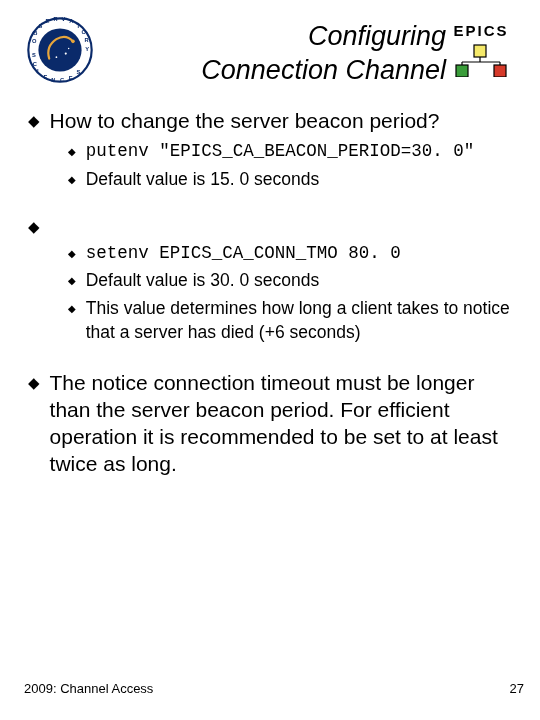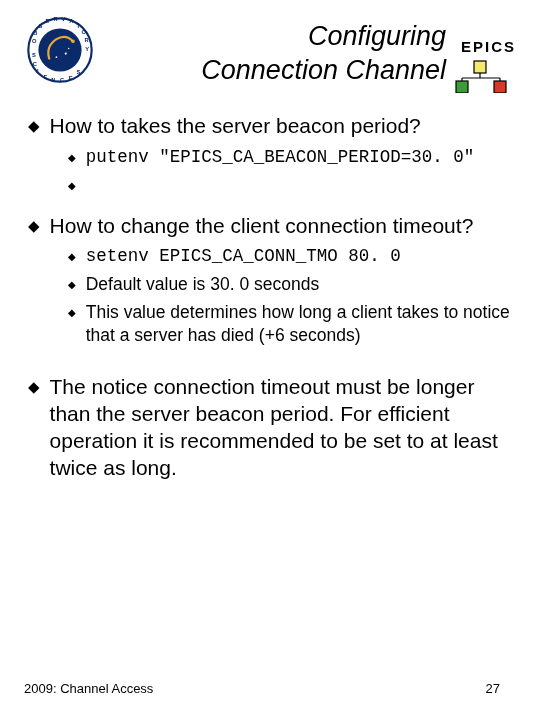--- a/index.html
+++ b/index.html
@@ -31,22 +31,22 @@
   }
   .title-line {
     font-size: 27px;
     font-style: italic;
     font-weight: 400;
     line-height: 1.25;
   }
   .epics-block {
     flex-shrink: 0;
     width: 70px;
-    text-align: right;
-    margin-top: 20px;
+    text-align: center;
+    margin-top: 4px;
   }
   .epics-label {
     font-size: 15px;
     font-weight: 700;
     letter-spacing: 2px;
     margin-bottom: 4px;
   }
   .epics-icon {
     display: block;
     margin: 0 auto;
@@ -86,21 +86,21 @@
     font-size: 17.5px;
     line-height: 1.35;
   }
   .mono {
     font-family: "Courier New", Courier, monospace;
     font-size: 17px;
   }
   .footer {
     position: absolute;
     left: 24px;
-    right: 40px;
+    right: 16px;
     bottom: 24px;
     display: flex;
     justify-content: space-between;
     font-size: 13px;
   }
   .section-gap { height: 4px; }
 </style>
 </head>
 <body>
 
@@ -152,35 +152,35 @@
       <rect x="2" y="22" width="12" height="12" fill="#3a9d3a" stroke="#000" stroke-width="1.2"></rect>
       <rect x="40" y="22" width="12" height="12" fill="#d63a2a" stroke="#000" stroke-width="1.2"></rect>
     </svg>
   </div>
 </div>
 
 <div class="content">
 
   <div class="bullet-lvl1">
     <span class="marker">◆</span>
-    <span class="text">How to takes the server beacon period?</span>
+    <span class="text">How to change the server beacon period?</span>
   </div>
   <div class="sub-list">
     <div class="bullet-lvl2">
       <span class="marker">◆</span>
       <span class="text mono">putenv "EPICS_CA_BEACON_PERIOD=30. 0"</span>
     </div>
     <div class="bullet-lvl2">
       <span class="marker">◆</span>
+      <span class="text">Default value is 15. 0 seconds</span>
     </div>
   </div>
 
   <div class="bullet-lvl1">
     <span class="marker">◆</span>
-    <span class="text">How to change the client connection timeout?</span>
   </div>
   <div class="sub-list">
     <div class="bullet-lvl2">
       <span class="marker">◆</span>
       <span class="text mono">setenv EPICS_CA_CONN_TMO 80. 0</span>
     </div>
     <div class="bullet-lvl2">
       <span class="marker">◆</span>
       <span class="text">Default value is 30. 0 seconds</span>
     </div>

